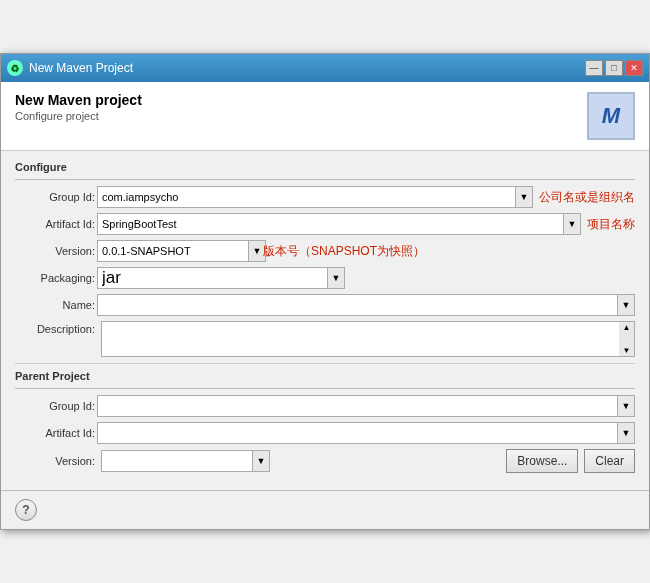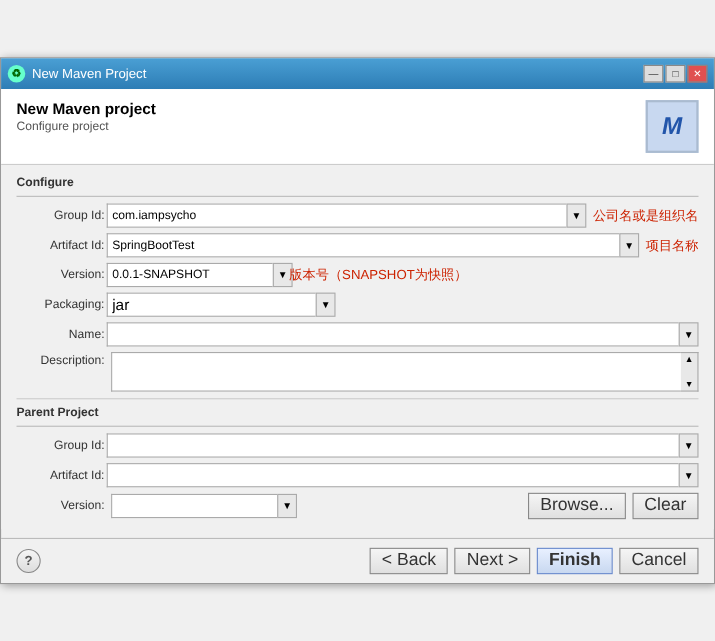--- a/index.html
+++ b/index.html
@@ -198,21 +198,21 @@
       border-right: none;
       padding: 2px 4px;
       font-size: 11px;
       background: white;
     }
     .btn {
       height: 24px;
       padding: 0 10px;
       border: 1px solid #888;
       background: linear-gradient(to bottom, #f5f5f5, #e0e0e0);
-      font-size: 16px;
+      font-size: 12px;
       cursor: pointer;
       color: #333;
     }
 
     .advanced-row {
       display: flex;
       align-items: center;
       gap: 4px;
       margin-top: 4px;
       cursor: pointer;
@@ -320,21 +320,21 @@
       <div class="form-input-combo" style="width:160px; flex:none;">
         <input type="text" style="flex: 1 1 0%; border-top: 1px solid rgb(170, 170, 170); border-bottom: 1px solid rgb(170, 170, 170); border-left: 1px solid rgb(170, 170, 170); border-image: initial; border-right: none; padding: 2px 4px; font-size: 11px;" value="0.0.1-SNAPSHOT">
         <div class="combo-arrow">▼</div>
       </div>
       <span class="annotation">版本号（SNAPSHOT为快照）</span>
     </div>
 
     <div class="form-row">
       <span class="form-label">Packaging:</span>
       <div class="form-input-combo" style="width:160px; flex:none;">
-        <input type="text" style="flex: 1 1 0%; border-top: 1px solid rgb(170, 170, 170); border-bottom: 1px solid rgb(170, 170, 170); border-left: 1px solid rgb(170, 170, 170); border-image: initial; border-right: none; padding: 2px 4px; font-size: 14px;" value="jar">
+        <input type="text" style="flex: 1 1 0%; border-top: 1px solid rgb(170, 170, 170); border-bottom: 1px solid rgb(170, 170, 170); border-left: 1px solid rgb(170, 170, 170); border-image: initial; border-right: none; padding: 2px 4px; font-size: 17px;" value="jar">
         <div class="combo-arrow">▼</div>
       </div>
     </div>
 
     <div class="form-row">
       <span class="form-label">Name:</span>
       <div class="form-input-combo">
         <input type="text" style="flex: 1 1 0%; border-top: 1px solid rgb(170, 170, 170); border-bottom: 1px solid rgb(170, 170, 170); border-left: 1px solid rgb(170, 170, 170); border-image: initial; border-right: none; padding: 2px 4px; font-size: 11px;">
         <div class="combo-arrow">▼</div>
       </div>
@@ -383,22 +383,16 @@
         <button class="btn">Browse...</button>
         <button class="btn">Clear</button>
       </div>
     </div>
 
 
   </div>
 
   <div class="bottom-bar">
     <div class="help-icon">?</div>
-    <div class="bottom-right">
-      <button class="btn">&lt; Back</button>
-      <button class="btn">Next &gt;</button>
-      <button class="btn btn-finish">Finish</button>
-      <button class="btn">Cancel</button>
-    </div>
   </div>
 
 
 </div>
 
 </body></html>

